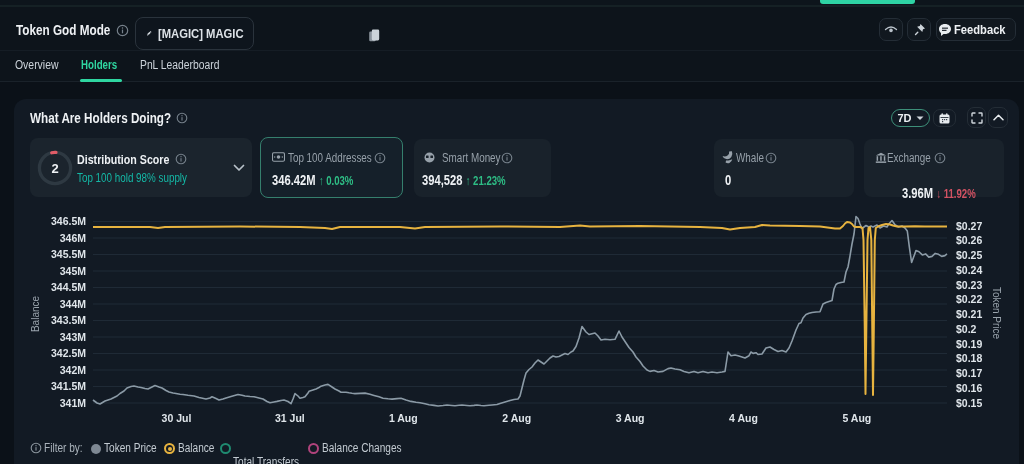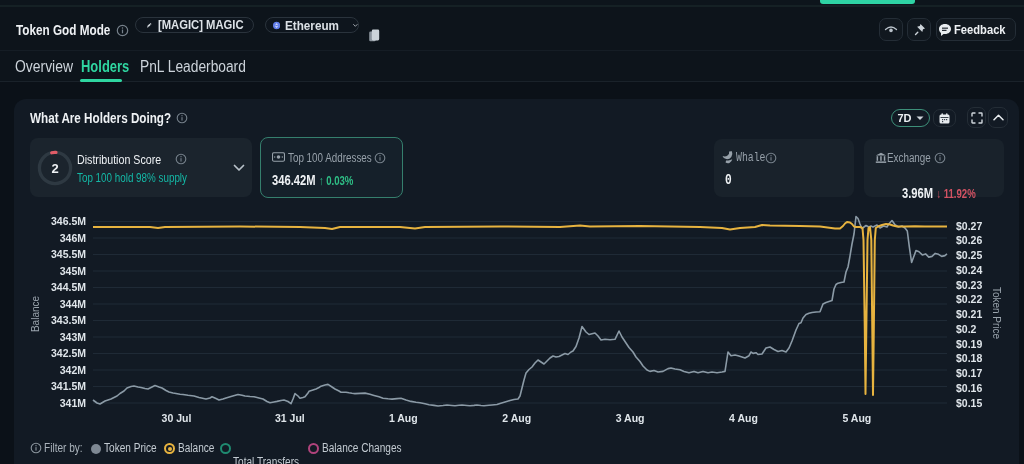--- a/index.html
+++ b/index.html
@@ -3,24 +3,24 @@
 <style>
   * { margin:0; padding:0; box-sizing:border-box; }
   html,body { width:1024px; height:464px; overflow:hidden; background:#0a0f15; font-family:"Liberation Sans", sans-serif; }
   #page { position:relative; width:1024px; height:464px; background:#0b1118; }
   .abs { position:absolute; }
   .sx { display:inline-block; transform-origin:0 50%; white-space:nowrap; }
   #topstrip { position:absolute; left:0; top:0; width:1024px; height:7px; background:#0d151c; border-bottom:2px solid #152125; }
   #greenbar { position:absolute; left:820px; top:0; width:95px; height:4px; background:#2ed3a4; border-radius:0 0 3px 3px; }
   #header { position:absolute; left:0; top:7px; width:1024px; height:44px; background:#0d141b; border-bottom:1px solid #151d25;padding-left:43px; }
   .title { position:absolute; left:16px; top:15px; font-size:14.5px; font-weight:bold; color:#eef1f4; }
-  .pill { position:absolute; top:10px; height:16px; border:1px solid #2a333c; border-radius:8px; background:#0e151d; display:flex; align-items:center; color:#dde2e7; font-size:13px; font-weight:bold; }
+  .pill { position:absolute; top:10px; height:33px; border:1px solid #2a333c; border-radius:8px; background:#0e151d; display:flex; align-items:center; color:#dde2e7; font-size:13px; font-weight:bold; }
   .iconbtn { position:absolute; top:11px; height:23px; border:1px solid #242d36; border-radius:7px; background:#11181f; display:flex; align-items:center; justify-content:center; }
   #tabs { position:absolute; left:0; top:51px; width:1024px; height:31px; background:#0d141b; border-bottom:1px solid #1a222a; }
-  .tab { position:absolute; top:7px; font-size:16px; color:#ccd3da; }
+  .tab { position:absolute; top:7px; font-size:12px; color:#ccd3da; }
   #card { position:absolute; left:14px; top:99px; width:1005px; height:365px; background:#121a24; border-radius:12px 12px 0 0; }
   .cardtitle { position:absolute; left:16px; top:11px; font-size:14px; font-weight:bold; color:#eef1f4; }
   .stat { position:absolute; top:40px; height:58px; background:#19222b; border-radius:8px; }
   .stat .t { position:absolute; font-size:12px; color:#97a1aa; }
   .stat .v { position:absolute; font-size:14px; font-weight:bold; color:#eef1f4; }
   .chg { font-size:12px; font-weight:bold; }
   .grn { color:#2ebd85; }
   .red { color:#d35263; }
   .leg { position:absolute; font-size:12px; color:#c3cbd2; }
   svg { display:block; }
@@ -39,33 +39,20 @@
     <div class="pill" style="left:135px; width:119px; padding-left:10px; gap:6px;">
       <svg width="13" height="13" viewBox="0 0 13 13">
           <g transform="rotate(45 6.5 6.5)">
             <rect x="4.7" y="0.2" width="3.6" height="1.8" rx="0.7" fill="#d4dadf"></rect>
             <rect x="4.7" y="2.5" width="3.6" height="6.8" fill="#d4dadf"></rect>
             <path d="M4.7 9.8 L8.3 9.8 L6.5 12.6 Z" fill="#d4dadf"></path>
           </g>
         </svg>
       <span class="sx" style="transform:scaleX(.9); font-size:12.5px;">[MAGIC] MAGIC</span>
     </div>
-    <div class="pill" style="left:265px; width:94px; padding-left:7px; gap:5px;">
-      <svg width="17" height="17" viewBox="0 0 17 17">
-          <circle cx="8.5" cy="8.5" r="8.5" fill="#627eea"></circle>
-          <path d="M8.5 2.5 L8.5 7 L12 8.7 Z" fill="#fff" opacity=".75"></path>
-          <path d="M8.5 2.5 L5 8.7 L8.5 7 Z" fill="#fff"></path>
-          <path d="M8.5 10 L12 9.4 L8.5 14.5 Z" fill="#fff" opacity=".75"></path>
-          <path d="M8.5 10 L8.5 14.5 L5 9.4 Z" fill="#fff"></path>
-        </svg>
-      <span class="sx" style="transform:scaleX(.9); color:#dbe0e5;">Ethereum</span>
-      <svg width="11" height="7" viewBox="0 0 11 7" style="margin-left:3px;">
-          <path d="M1.4 1.2 L5.5 5.4 L9.6 1.2" stroke="#ccd3d9" stroke-width="1.8" fill="none" stroke-linecap="round" stroke-linejoin="round"></path>
-        </svg>
-    </div>
     <svg class="abs" style="left:368px; top:22px;" width="13" height="13" viewBox="0 0 13 13">
         <rect x="1.2" y="2.6" width="6.5" height="9.6" rx="1.2" fill="#8b949d"></rect>
         <rect x="3.8" y="0.6" width="7.4" height="10.8" rx="1.3" fill="#ccd3d9"></rect>
       </svg>
     <div class="iconbtn" style="left:879px; width:24px;">
         <svg width="14" height="14" viewBox="0 0 14 14">
           <path d="M1.5 6.5 Q7 1.5 12.5 6.5" stroke="#b9c2ca" stroke-width="1.3" fill="none" stroke-linecap="round"></path>
           <circle cx="7" cy="7.4" r="1.8" fill="#b9c2ca"></circle>
         </svg>
       </div>
@@ -125,21 +112,21 @@
           <path d="M1 5.8 L5.5 1.3 L10 5.8" stroke="#e8ecef" stroke-width="1.5" fill="none" stroke-linecap="round" stroke-linejoin="round"></path>
         </svg>
     </div>
 
     <div class="stat" style="left:16px; width:222px; top:39px; height:59px; background:#1b242d;">
       <svg class="abs" style="left:7px; top:12px;" width="36" height="36" viewBox="0 0 36 36">
         <circle cx="18" cy="18" r="15.6" fill="none" stroke="#2e3942" stroke-width="3.3"></circle>
         <circle cx="18" cy="18" r="15.6" fill="none" stroke="#e05c67" stroke-width="3.3" stroke-dasharray="5 93" stroke-dashoffset="4" stroke-linecap="round" transform="rotate(-90 18 18)"></circle>
         <text x="18" y="23" text-anchor="middle" font-size="13" font-weight="bold" fill="#eef1f4" font-family="Liberation Sans">2</text>
       </svg>
-      <div class="abs" style="left:46.5px; top:14px; font-size:13px; font-weight:normal; color:#eef1f4;"><span class="sx" style="transform:scaleX(.82);">Distribution Score</span></div>
+      <div class="abs" style="left:46.5px; top:14px; font-size:13px; font-weight:bold; color:#eef1f4;"><span class="sx" style="transform:scaleX(.82);">Distribution Score</span></div>
       <svg class="abs" style="left:145px; top:15px;" width="12" height="12" viewBox="0 0 14 14">
           <circle cx="7" cy="7" r="5.6" fill="none" stroke="#76818b" stroke-width="1.3"></circle>
           <rect x="6.35" y="6" width="1.3" height="4" fill="#76818b"></rect>
           <rect x="6.35" y="3.6" width="1.3" height="1.4" fill="#76818b"></rect>
         </svg>
       <div class="abs" style="left:46.5px; top:33px; font-size:12px; color:#14b8a6;"><span class="sx" style="transform:scaleX(.82);">Top 100 hold 98% supply</span></div>
       <svg class="abs" style="left:203px; top:26px;" width="12" height="8" viewBox="0 0 12 8">
           <path d="M1.5 1.5 L6 6 L10.5 1.5" stroke="#b9c2ca" stroke-width="1.7" fill="none" stroke-linecap="round" stroke-linejoin="round"></path>
         </svg>
     </div>
@@ -151,21 +138,35 @@
           <circle cx="10.3" cy="5" r=".7" fill="#97a1aa"></circle>
         </svg>
       <div class="t" style="left:27px; top:13px;"><span class="sx" style="transform:scaleX(.82);">Top 100 Addresses</span></div>
       <svg class="abs" style="left:113px; top:14px;" width="12" height="12" viewBox="0 0 14 14">
           <circle cx="7" cy="7" r="5.6" fill="none" stroke="#76818b" stroke-width="1.3"></circle>
           <rect x="6.35" y="6" width="1.3" height="4" fill="#76818b"></rect>
           <rect x="6.35" y="3.6" width="1.3" height="1.4" fill="#76818b"></rect>
         </svg>
       <div class="v" style="left:11px; top:34px;"><span class="sx" style="transform:scaleX(.8);">346.42M <span class="chg grn">↑ 0.03%</span></span></div>
     </div>
-    <div class="stat" style="left:700px; width:140px;font-family:Liberation Mono, monospace;">
+    <div class="stat" style="left:400px; width:137px;">
+      <svg class="abs" style="left:10px; top:13px;" width="11" height="11" viewBox="0 0 11 11">
+          <circle cx="5.5" cy="5.5" r="5" fill="#97a1aa"></circle>
+          <rect x="2" y="3.6" width="2.6" height="2.4" rx=".5" fill="#19222b"></rect>
+          <rect x="6.4" y="3.6" width="2.6" height="2.4" rx=".5" fill="#19222b"></rect>
+        </svg>
+      <div class="t" style="left:28px; top:12px;"><span class="sx" style="transform:scaleX(.82);">Smart Money</span></div>
+      <svg class="abs" style="left:86.5px; top:13px;" width="12" height="12" viewBox="0 0 14 14">
+          <circle cx="7" cy="7" r="5.6" fill="none" stroke="#76818b" stroke-width="1.3"></circle>
+          <rect x="6.35" y="6" width="1.3" height="4" fill="#76818b"></rect>
+          <rect x="6.35" y="3.6" width="1.3" height="1.4" fill="#76818b"></rect>
+        </svg>
+      <div class="v" style="left:8px; top:33px;"><span class="sx" style="transform:scaleX(.8);">394,528 <span class="chg grn">↑ 21.23%</span></span></div>
+    </div>
+    <div class="stat" style="left:700px; width:140px;">
       <svg class="abs" style="left:6px; top:11px;" width="15" height="15" viewBox="0 0 13 13">
           <path d="M10.3 1.1 Q11.4 3.8 9.8 6 Q8.1 8.3 5.4 7.9 Q2.9 7.6 2.2 5.2 Q4.8 6.1 6.5 4.7 Q8.4 3.2 7.9 1.3 Q9.2 1 10.3 1.1 Z" fill="#97a1aa"></path>
           <path d="M5.6 8.9 Q8.2 9.5 10.6 8.1 Q10.3 10.4 8.2 11.2 Q6.2 11.8 4.7 10.6 Z" fill="#97a1aa"></path>
         </svg>
       <div class="t" style="left:22px; top:12px;"><span class="sx" style="transform:scaleX(.82);">Whale</span></div>
       <svg class="abs" style="left:51px; top:13px;" width="12" height="12" viewBox="0 0 14 14">
           <circle cx="7" cy="7" r="5.6" fill="none" stroke="#76818b" stroke-width="1.3"></circle>
           <rect x="6.35" y="6" width="1.3" height="4" fill="#76818b"></rect>
           <rect x="6.35" y="3.6" width="1.3" height="1.4" fill="#76818b"></rect>
         </svg>

